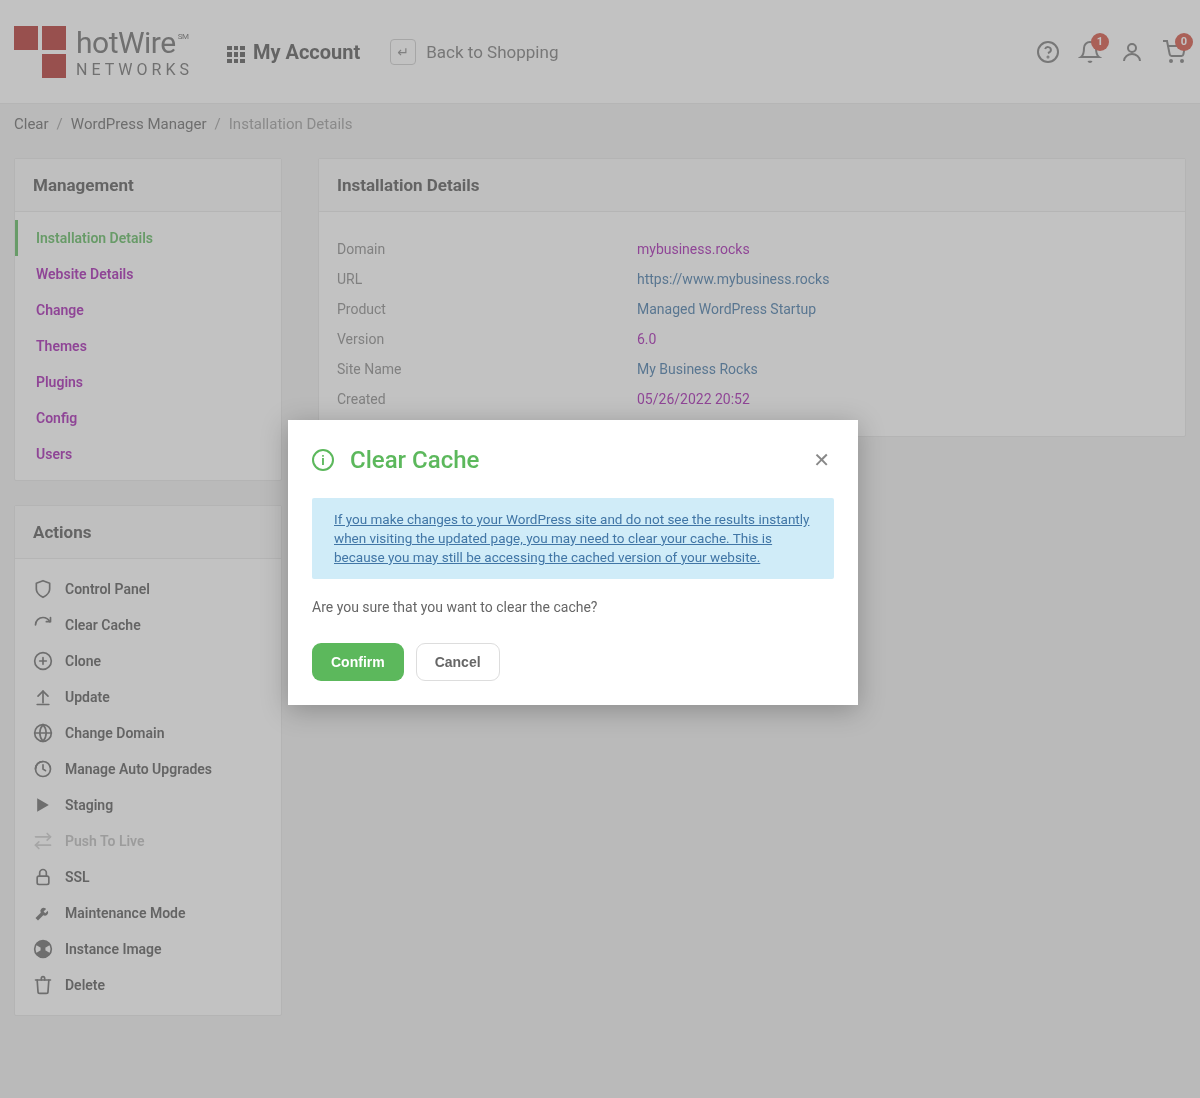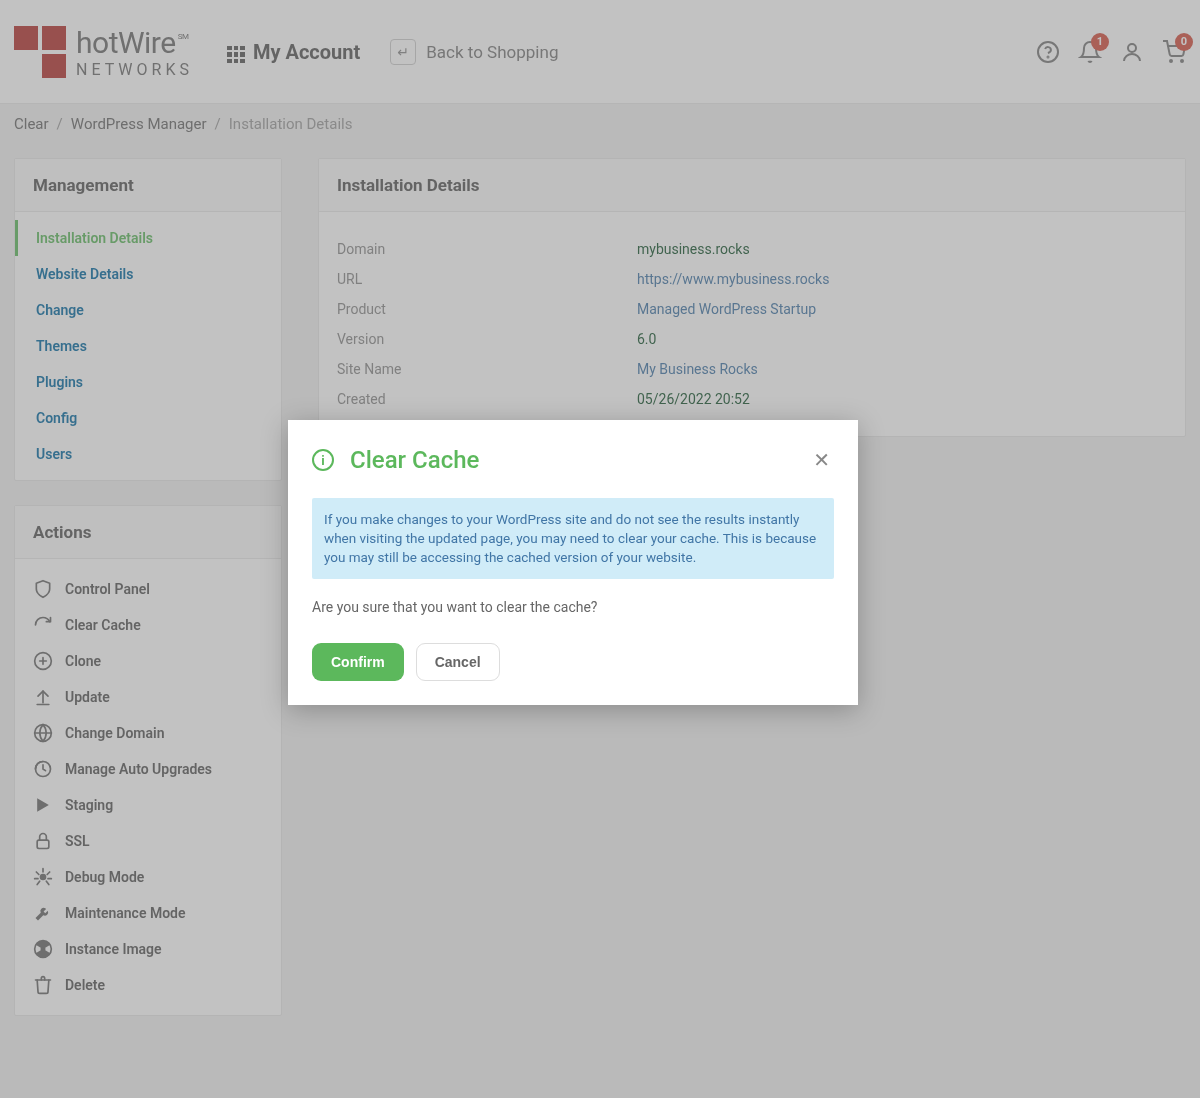--- a/index.html
+++ b/index.html
@@ -54,43 +54,43 @@
   .breadcrumb { height:40px; display:flex; align-items:center; padding:0 14px; font-size:15px; color:#666; background:#f0f0f0;}
   .breadcrumb .sep { margin:0 8px; color:#999;}
   .breadcrumb .current { color:#999;}
   
   .main { display:flex; gap:36px; padding:14px; }
   .col-left { width:268px; display:flex; flex-direction:column; gap:24px;}
   .col-right { flex:1; }
   .panel { background:#fff; border:1px solid #e5e5e5; border-radius:2px; }
   .panel-header { padding:16px 18px; font-size:17px; font-weight:700; color:#555; border-bottom:1px solid #e8e8e8; background:#fafafa;}
   .nav-list { padding:8px 0; }
-  .nav-item { padding:10px 18px; font-size:14px; font-weight:600; color:#0369a1; cursor:pointer; border-left:3px solid transparent;}
+  .nav-item { padding:10px 18px; font-size:14px; font-weight:600; color:#a21caf; cursor:pointer; border-left:3px solid transparent;}
   .nav-item.active { color:#5cb85c; border-left-color:#5cb85c; }
   .actions-list { padding:12px 0; }
   .action-item { display:flex; align-items:center; padding:8px 18px; font-size:14px; font-weight:600; color:#555; cursor:pointer; gap:12px;}
   .action-item.disabled { color:#bbb; cursor:default;}
   .action-icon { width:20px; height:20px; display:flex; align-items:center; justify-content:center; color:#666; flex-shrink:0;}
   .action-item.disabled .action-icon { color:#ccc; }
   
   .details-body { padding:22px 18px; }
   .detail-row { display:flex; padding:7px 0; font-size:14px;}
   .detail-label { width:300px; color:#888;}
-  .detail-value { color:#14532d;}
+  .detail-value { color:#a21caf;}
   .detail-value.link { color:#4176a6; cursor:pointer;}
   
   .overlay { position:absolute; inset:0; background:rgba(120,120,120,0.45); }
   .modal { position:absolute; left:288px; top:420px; width:570px; background:#fff; box-shadow:0 5px 25px rgba(0,0,0,0.25);}
   .modal-header { display:flex; align-items:center; padding:24px 24px 10px; }
   .modal-title-wrap { display:flex; align-items:center; gap:16px;}
   .info-icon { width:22px; height:22px; border:2px solid #5cb85c; border-radius:50%; display:flex; align-items:center; justify-content:center; color:#5cb85c; font-size:13px; font-weight:700;}
   .modal-title { font-size:24px; font-weight:500; color:#5cb85c;}
   .modal-close { margin-left:auto; font-size:20px; color:#888; cursor:pointer; padding:4px;}
   .modal-body { padding:12px 24px 24px;}
-  .info-box { background:#d0ecf8; color:#4176a6; font-size:13.5px; line-height:1.4; padding:12px 12px; border-radius:2px; margin-bottom:20px;}
+  .info-box { background:#d0ecf8; color:#4176a6; font-size:13.5px; line-height:1.4; padding:12px 22px; border-radius:2px; margin-bottom:20px;text-decoration:underline;}
   .modal-question { font-size:14px; color:#666; margin-bottom:28px;}
   .modal-buttons { display:flex; gap:12px;}
   .btn { padding:10px 18px; font-size:14px; font-weight:600; border-radius:9px; cursor:pointer; border:1px solid transparent;}
   .btn-confirm { background:#5cb85c; color:#fff;}
   .btn-cancel { background:#fff; color:#666; border-color:#ddd;}
   svg { display:block; }
 </style>
 </head>
 <body>
 
@@ -240,43 +240,39 @@
             <span>Manage Auto Upgrades</span>
           </div>
           <div class="action-item">
             <div class="action-icon">
               <svg width="20" height="20" viewBox="0 0 24 24" fill="none" stroke="currentColor" stroke-width="2" stroke-linecap="round" stroke-linejoin="round">
                 <polygon points="5 4 19 12 5 20 5 4" fill="currentColor" stroke="none"></polygon>
               </svg>
             </div>
             <span>Staging</span>
           </div>
+          <div class="action-item disabled">
+            <div class="action-icon">
+              <svg width="20" height="20" viewBox="0 0 24 24" fill="none" stroke="currentColor" stroke-width="2" stroke-linecap="round" stroke-linejoin="round">
+                <polyline points="17 3 21 7 17 11"></polyline>
+                <line x1="3" y1="7" x2="21" y2="7"></line>
+                <polyline points="7 21 3 17 7 13"></polyline>
+                <line x1="21" y1="17" x2="3" y2="17"></line>
+              </svg>
+            </div>
+            <span>Push To Live</span>
+          </div>
           <div class="action-item">
             <div class="action-icon">
               <svg width="20" height="20" viewBox="0 0 24 24" fill="none" stroke="currentColor" stroke-width="2" stroke-linecap="round" stroke-linejoin="round">
                 <rect x="5" y="11" width="14" height="10" rx="2"></rect>
                 <path d="M8 11V7a4 4 0 018 0v4"></path>
               </svg>
             </div>
             <span>SSL</span>
-          </div>
-          <div class="action-item">
-            <div class="action-icon">
-              <svg width="20" height="20" viewBox="0 0 24 24" fill="none" stroke="currentColor" stroke-width="2" stroke-linecap="round" stroke-linejoin="round">
-                <circle cx="12" cy="12" r="4" fill="currentColor" stroke="none"></circle>
-                <line x1="12" y1="2" x2="12" y2="6"></line>
-                <line x1="4" y1="6" x2="7" y2="9"></line>
-                <line x1="20" y1="6" x2="17" y2="9"></line>
-                <line x1="2" y1="14" x2="6" y2="14"></line>
-                <line x1="22" y1="14" x2="18" y2="14"></line>
-                <line x1="5" y1="21" x2="8" y2="17"></line>
-                <line x1="19" y1="21" x2="16" y2="17"></line>
-              </svg>
-            </div>
-            <span>Debug Mode</span>
           </div>
           <div class="action-item">
             <div class="action-icon">
               <svg width="20" height="20" viewBox="0 0 24 24" fill="none" stroke="currentColor" stroke-width="2" stroke-linecap="round" stroke-linejoin="round">
                 <path d="M14.7 6.3a4 4 0 00-5.4 5.4L3 18l3 3 6.3-6.3a4 4 0 005.4-5.4l-3 3-2-2 3-3z" fill="currentColor" stroke="none"></path>
               </svg>
             </div>
             <span>Maintenance Mode</span>
           </div>
           <div class="action-item">

